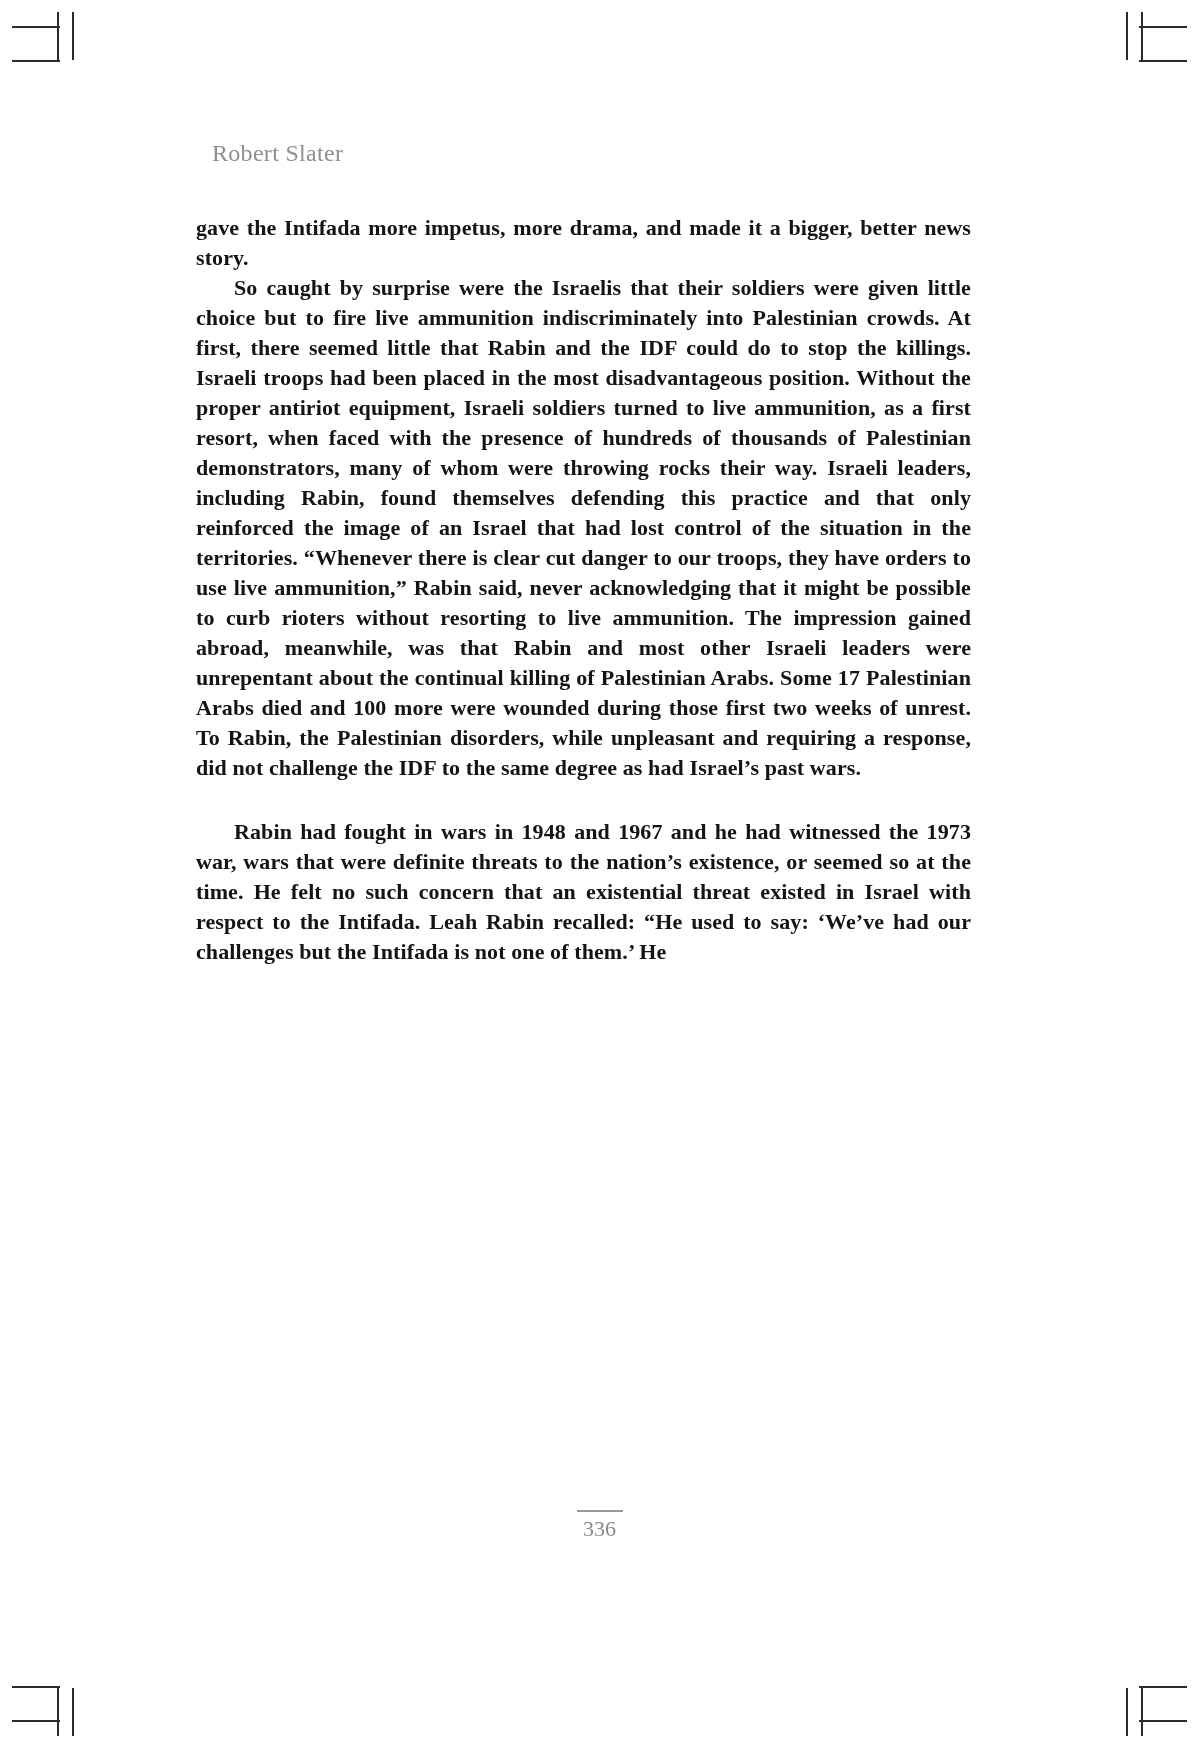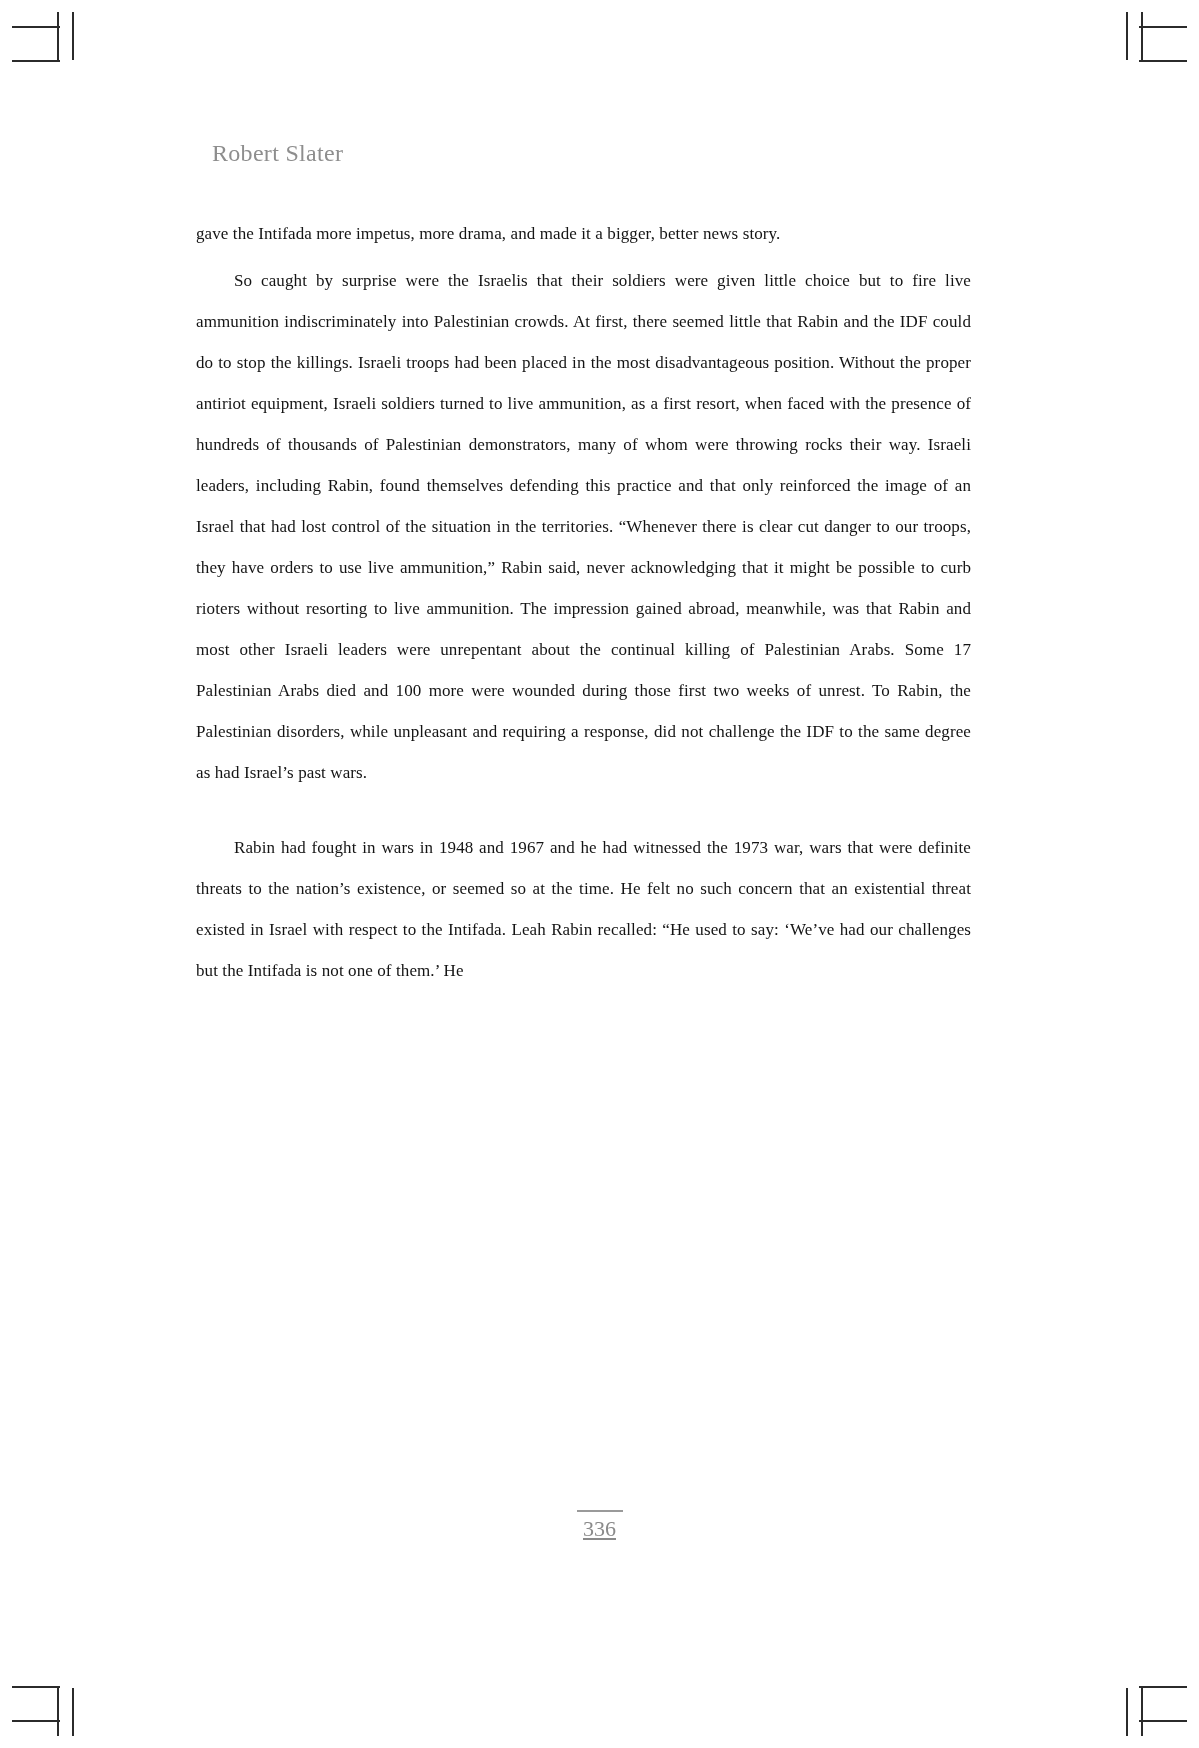--- a/index.html
+++ b/index.html
@@ -59,29 +59,30 @@
   .running-head {
     font-size: 24px;
     color: #8e8e8e;
     letter-spacing: 0.3px;
     margin: 0 0 46px 16px;
     font-family: "Liberation Serif", serif;
   }
 
   p.body {
     margin: 0;
-    font-size: 17px;
-    line-height: 41px;
+    font-size: 22px;
+    line-height: 30px;
     text-align: justify;
     text-justify: inter-word;
     letter-spacing: 0.1px;
     color: #141414;
+    font-weight: bold;
   }
   p.body.indent { text-indent: 38px; }
-  p.body + p.body { margin-top: 6px; }
+  p.body + p.body { margin-top: 0; }
 
   .gap { height: 34px; }
 
   
   .folio-wrap {
     position: absolute;
     left: 0;
     top: 1510px;
     width: 1199px;
     text-align: center;
@@ -89,21 +90,20 @@
   .folio-rule {
     width: 46px;
     height: 1.5px;
     background: #9a9a9a;
     margin: 0 auto 4px auto;
   }
   .folio {
     font-size: 22px;
     color: #8a8a8a;
     font-family: "Liberation Serif", serif;
-    text-decoration: underline;
   }
 </style>
 </head>
 <body>
 
 <div class="crop v tl-v1"></div>
 <div class="crop v tl-v2"></div>
 <div class="crop h tl-h1"></div>
 <div class="crop h tl-h2"></div>
 

